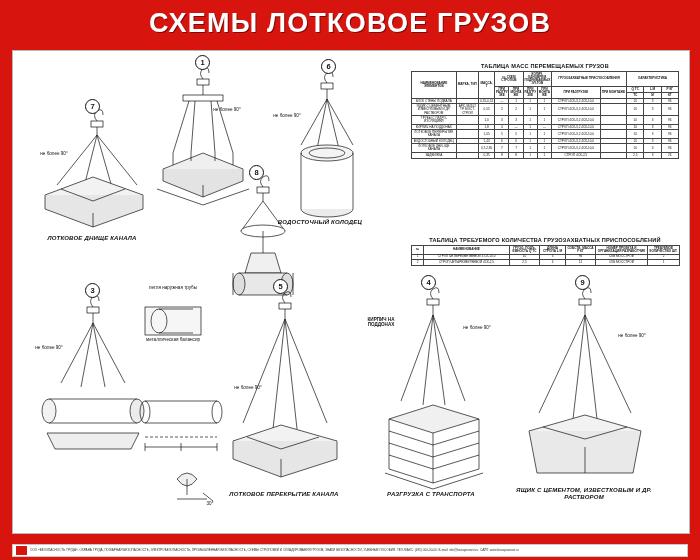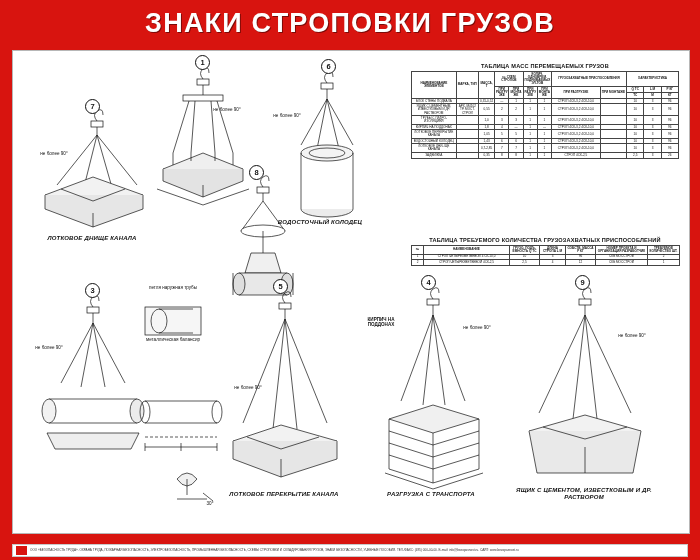--- a/index.html
+++ b/index.html
@@ -75,21 +75,21 @@
   }
   table.grid th{font-weight:bold;background:#fff;}
   td.lft{text-align:left;}
 </style>
 </head>
 <body>
 
 <div class="poster">
 
   <div class="header">
-    <div class="title">ЗНАКИ СТРОПОВКИ ГРУЗОВ</div>
+    <div class="title">СХЕМЫ ЛОТКОВОЕ ГРУЗОВ</div>
   </div>
 
   <div class="canvas">
 
     <div class="panel" style="left:130px;top:6px;width:120px;height:170px;">
       <svg width="120" height="170" viewBox="0 0 120 170">
         <g stroke="#111" fill="none" stroke-width="0.7">
 
           <path d="M60 22 q-5 -6 0 -10 q6 -4 6 4"></path>
           <rect x="54" y="22" width="12" height="6"></rect>

